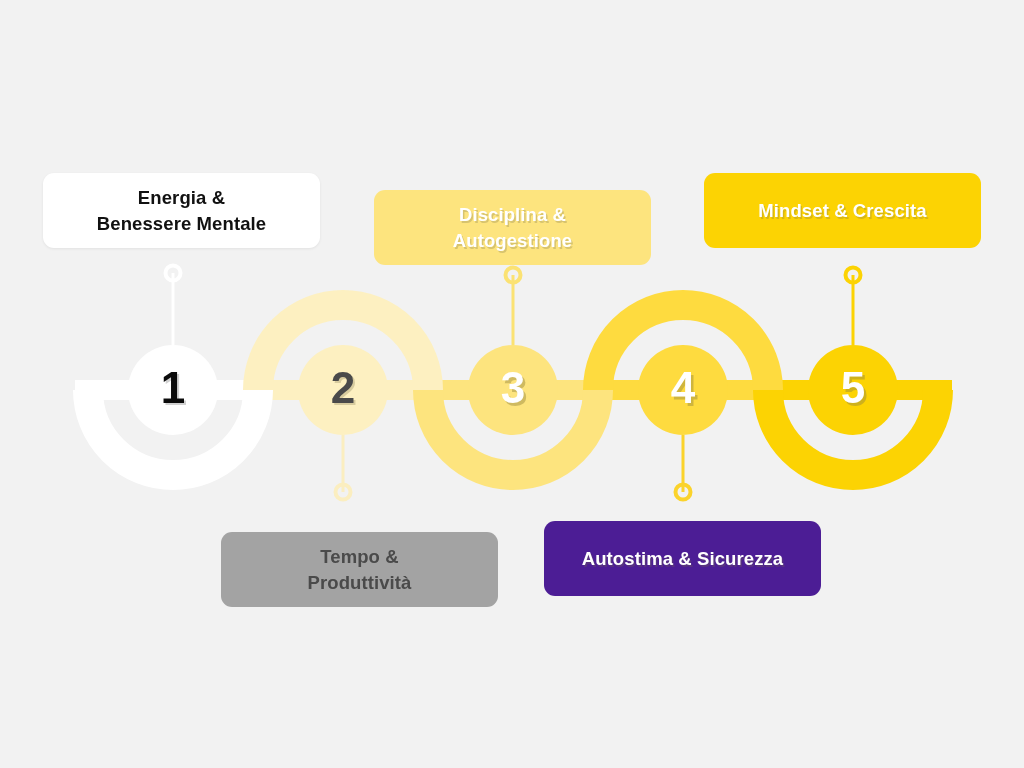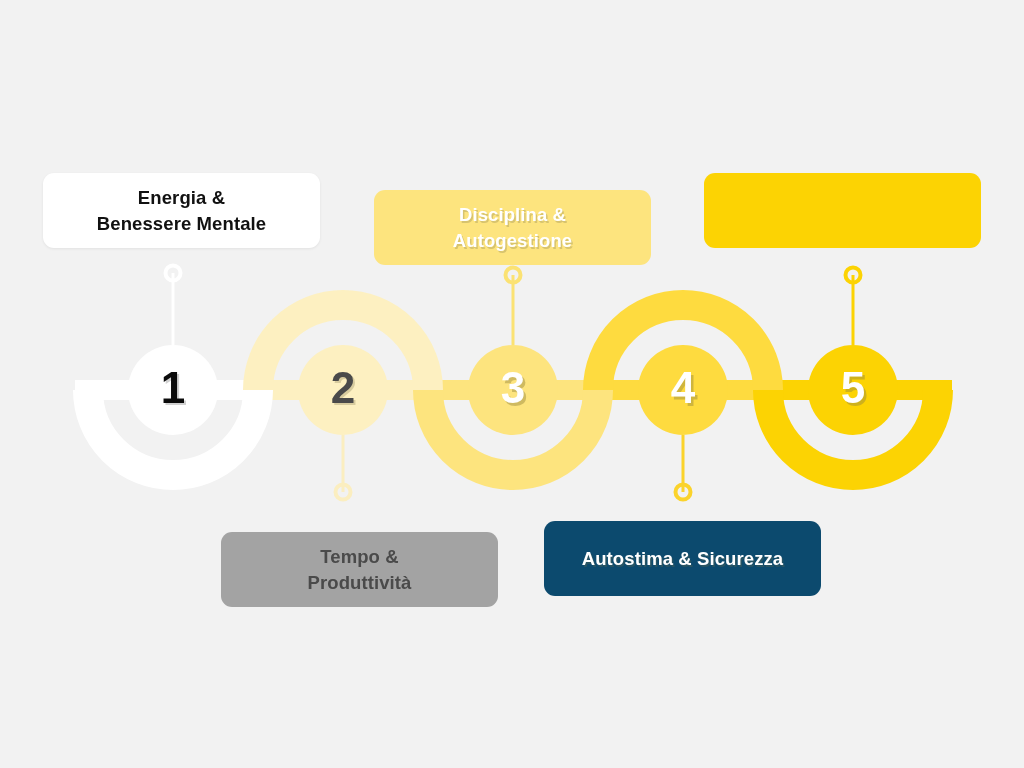--- a/index.html
+++ b/index.html
@@ -115,27 +115,28 @@
           <div>Tempo &amp;</div>
           <div>Produttività</div>
         </div>
       </div>
       <div class="card card-light-text" style="left: 374px; top: 190px; width: 277px; height: 75px; background: rgb(253, 228, 126);">
         <div>
           <div>Disciplina &amp;</div>
           <div>Autogestione</div>
         </div>
       </div>
-      <div class="card card-light-text" style="left: 544px; top: 521px; width: 277px; height: 75px; background: #0c4a6e; text-align: right;">
+      <div class="card card-light-text" style="left: 544px; top: 521px; width: 277px; height: 75px; background: #4c1d95; text-align: right;">
         <div>
           <div>Autostima &amp; Sicurezza</div>
         </div>
       </div>
       <div class="card card-light-text" style="left: 704px; top: 173px; width: 277px; height: 75px; background: rgb(252, 211, 3);">
         <div>
+          <div>Mindset &amp; Crescita</div>
         </div>
       </div>
     </div>
   <div id="nodes-layer">
       <div class="node" style="left: 128px; top: 345px; width: 90px; height: 90px; background: rgb(255, 255, 255);">
         <span class="num-inner node-num-black">1</span>
       </div>
       <div class="node" style="left: 298px; top: 345px; width: 90px; height: 90px; background: rgb(253, 240, 193);">
         <span class="num-inner node-num-dark">2</span>
       </div>

